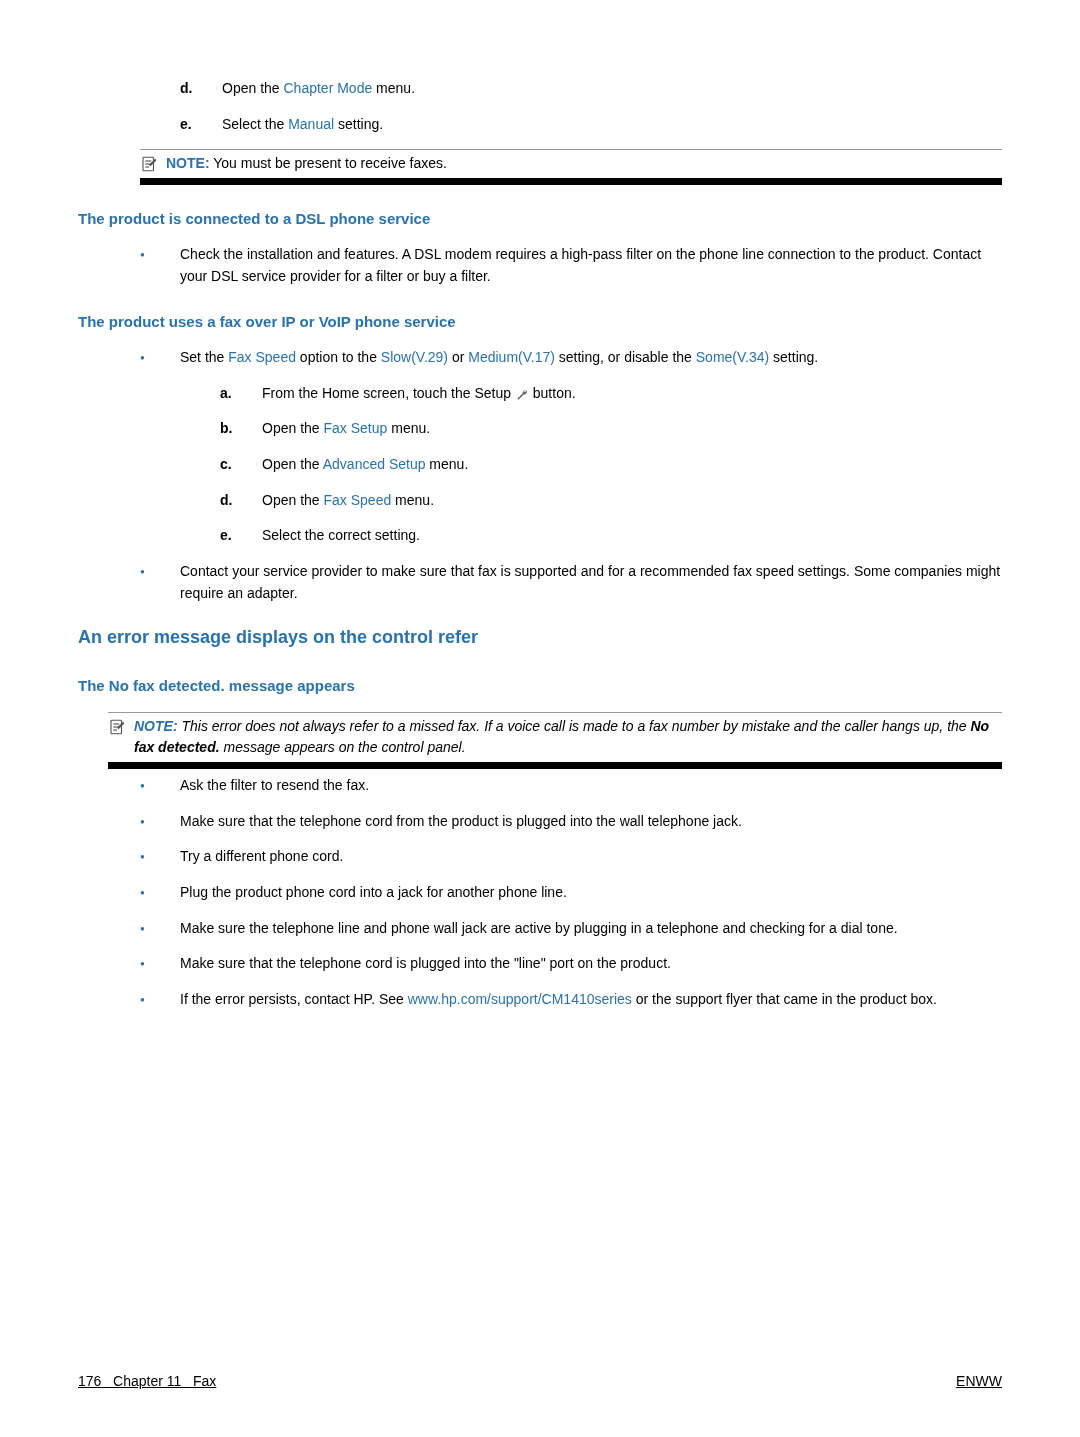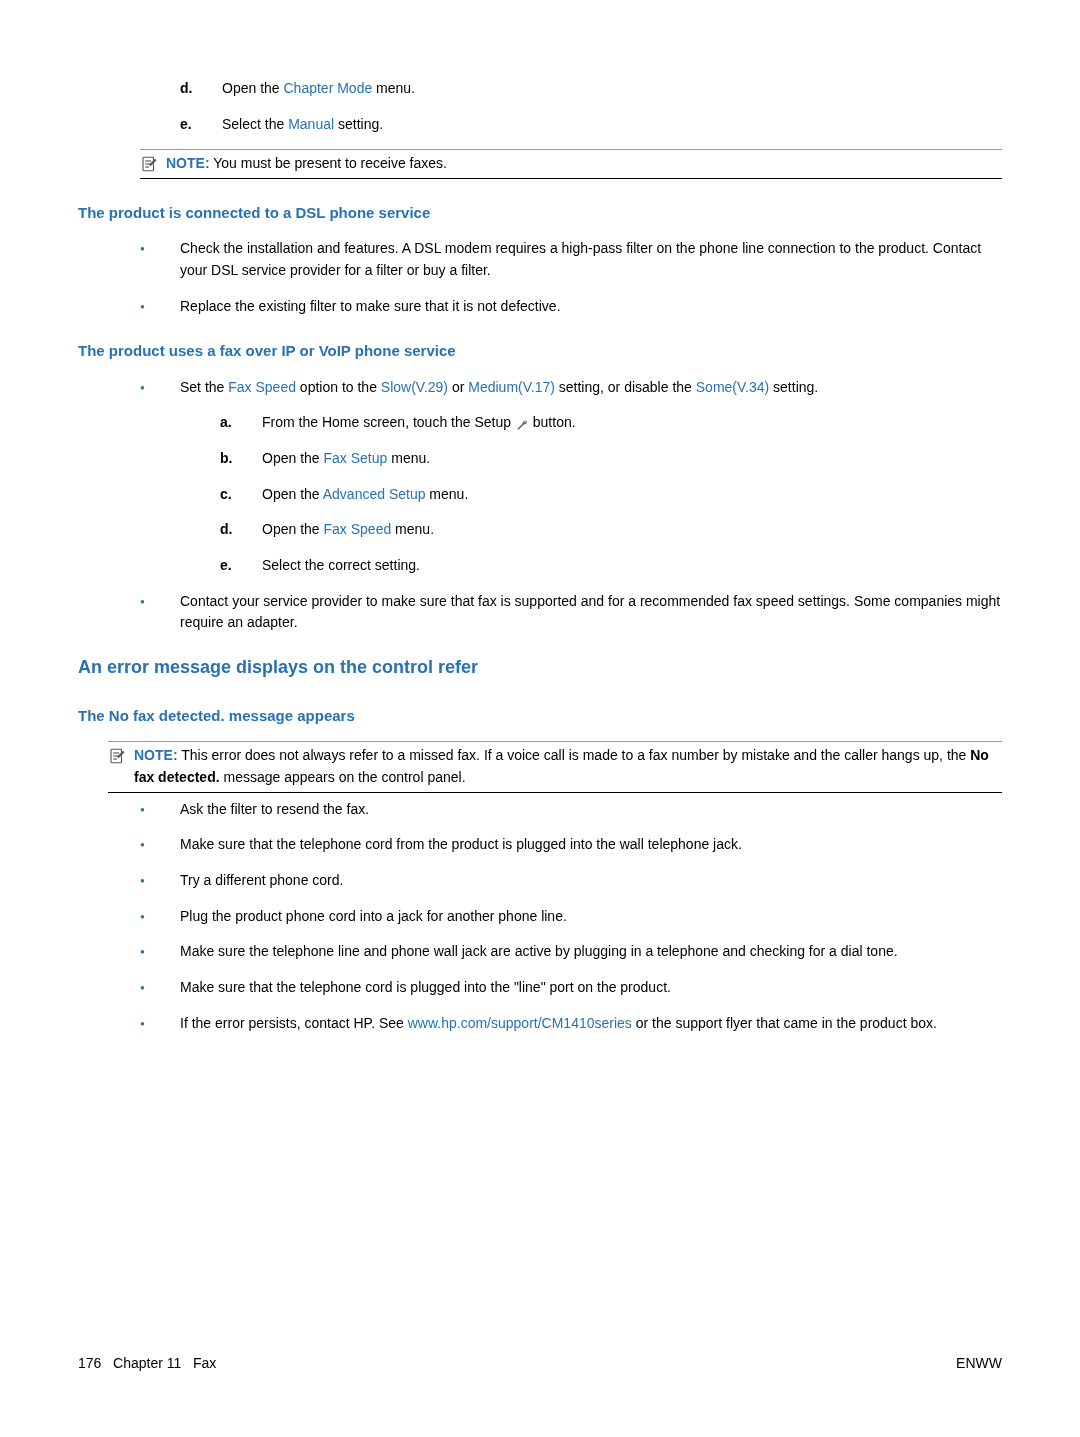--- a/index.html
+++ b/index.html
@@ -13,28 +13,28 @@
       padding: 78px 78px 40px 78px;
       position: relative;
       line-height: 1.55;
     }
     .link { color: #2972b1; }
     .link-u { color: #2972b1; }
     .h1 { color: #2972b1; font-size: 18px; font-weight: bold; margin-top: 20px; margin-bottom: 16px; }
     .h2 { color: #2972b1; font-size: 15px; font-weight: bold; margin-top: 22px; margin-bottom: 14px; }
     .note-box {
       border-top: 1px solid #999;
-      border-bottom: 1px solid #000000;
+      border-bottom: 7px solid #000000;
       padding: 3px 0;
       margin: 10px 0 6px 62px;
       display: flex;
       align-items: flex-start;
       gap: 8px;
     }
-    .note-box-full { margin-left: 30px; }
+    .note-box-full { margin-left: 30px; font-style: italic; }
     .note-icon {
       flex: 0 0 auto;
       width: 18px;
       height: 18px;
       margin-top: 2px;
     }
     .note-label { color: #2972b1; font-weight: bold; white-space: nowrap; }
     .note-text { flex: 1; }
     .bold { font-weight: bold; }
     ul.bullets { list-style: none; margin-left: 62px; }
@@ -52,26 +52,27 @@
     ol.sub > li .marker { position: absolute; left: 0; top: 0; font-weight: bold; }
     .initial-sub { list-style: none; margin-left: 102px; }
     .initial-sub > li { position: relative; padding-left: 42px; margin-bottom: 14px; }
     .initial-sub > li .marker { position: absolute; left: 0; top: 0; font-weight: bold; }
     .wrench-icon {
       display: inline-block;
       vertical-align: middle;
     }
     .footer {
       position: absolute;
-      bottom: 62px;
+      bottom: 44px;
       left: 78px;
       right: 78px;
       display: flex;
       justify-content: space-between;
       font-size: 14px;
+      text-decoration: underline;
     }
   </style>
 </head>
 <body>
 
 <ol class="initial-sub">
   <li>
     <span class="marker">d.</span>
     <span><span>Open the </span><span class="link">Chapter Mode</span><span> menu.</span></span>
   </li>
@@ -91,21 +92,20 @@
     </svg>
   <span class="note-text">
     <span class="note-label">NOTE:</span>
     <span>You must be present to receive faxes.</span>
   </span>
 </div>
 
 <h4 class="h2">The product is connected to a DSL phone service</h4>
 <ul class="bullets">
   <li>Check the installation and features. A DSL modem requires a high-pass filter on the phone line connection to the product. Contact your DSL service provider for a filter or buy a filter.</li>
-  <li>Replace the existing filter to make sure that it is not defective.</li>
 </ul>
 
 <h4 class="h2">The product uses a fax over IP or VoIP phone service</h4>
 <ul class="bullets">
   <li>
     <span><span>Set the </span><span class="link">Fax Speed</span><span> option to the </span><span class="link">Slow(V.29)</span><span> or </span><span class="link">Medium(V.17)</span><span> setting, or disable the </span><span class="link">Some(V.34)</span><span> setting.</span></span>
     <ol class="sub">
       <li>
         <span class="marker">a.</span>
         <span><span>From the Home screen, touch the Setup </span><svg class="wrench-icon" width="14" height="14" viewBox="0 0 24 24">

